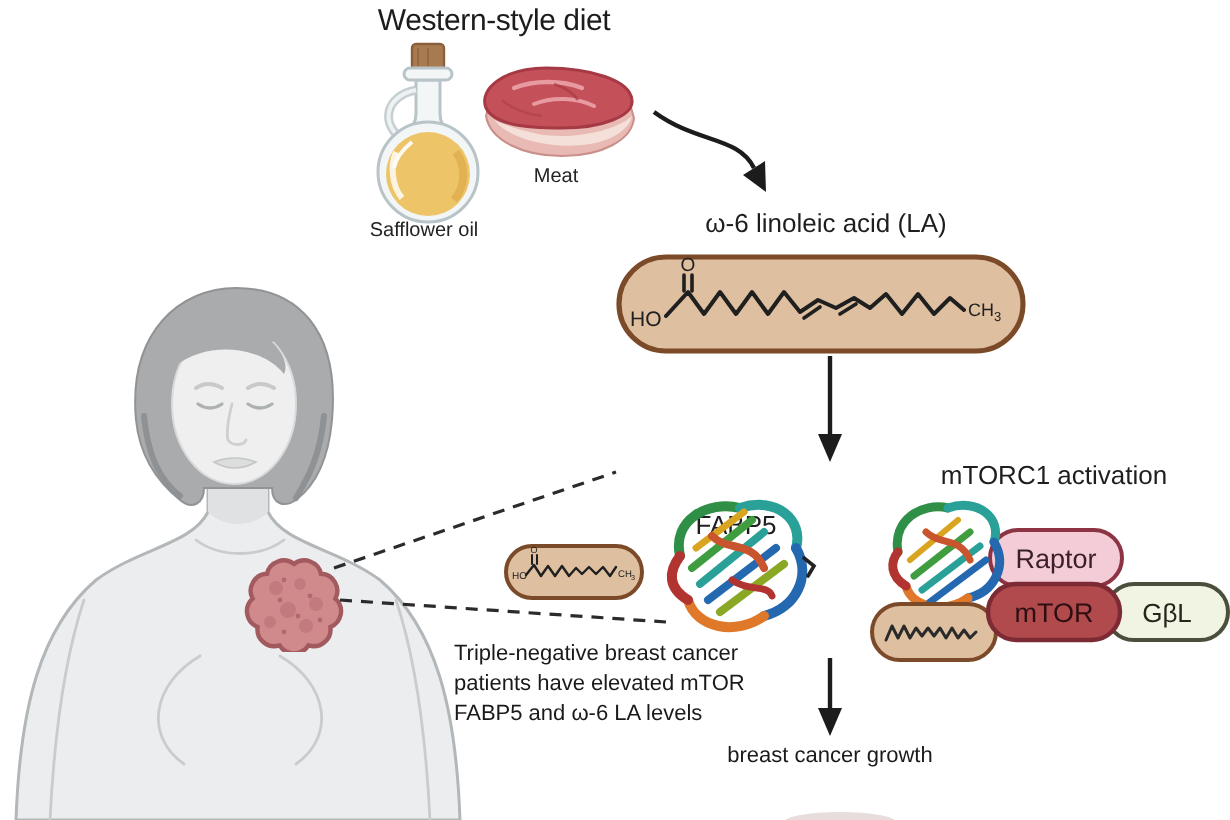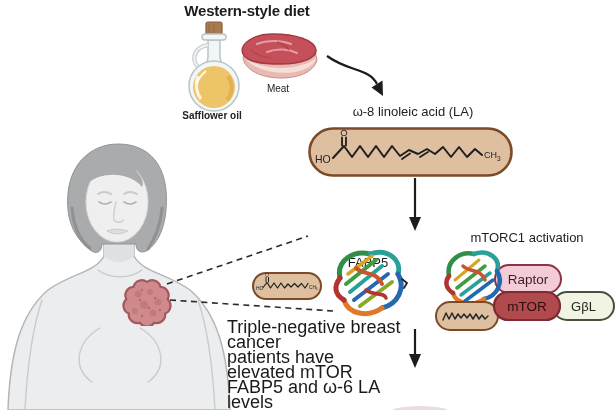--- a/index.html
+++ b/index.html
@@ -2,24 +2,24 @@
 <html><head>
 <meta charset="utf-8">
 <style>
   html,body{margin:0;padding:0;background:#ffffff;}
   #canvas{position:relative;width:615px;height:410px;background:#ffffff;overflow:hidden;
           font-family:"Liberation Sans",sans-serif;color:#1c1c1c;}
   .abs{position:absolute;}
   .lbl{white-space:nowrap;}
   .center{text-align:center;}
   svg text{font-family:"Liberation Sans",sans-serif;}
-  .title{font-weight:bold;font-size:15px;letter-spacing:-0.2px;}
+  .title{font-weight:normal;font-size:15px;letter-spacing:-0.2px;}
   .cap{font-size:10px;color:#232323;}
   .cap13{font-size:13px;color:#1e1e1e;}
-  .note{font-size:18px;line-height:15px;color:#1a1a1a;}
+  .note{font-size:11px;line-height:15px;color:#1a1a1a;}
   .chem{stroke:#1f1f1f;fill:none;stroke-linecap:round;stroke-linejoin:round;}
   .pill-stroke{stroke:#7b4a28;}
   .raptor-stroke{stroke:#8c3344;}
   .mtor-stroke{stroke:#7c2a33;}
   .gbl-stroke{stroke:#494f3b;}
   .tumor-stroke{stroke:#a25a5f;}
   .arrow{stroke:#1c1c1c;fill:none;stroke-width:2.2;}
   .arrowhead{fill:#1c1c1c;stroke:none;}
   .dash{stroke:#2b2b2b;stroke-width:1.6;stroke-dasharray:6 4.5;fill:none;}
   .skin{fill:#ecedee;stroke:#b3b7b9;stroke-width:1.5;}
@@ -41,39 +41,39 @@
     <path class="glass" d="M25,19 L25,36 C25,41 22,44 19,48 L43,48 C40,44 37,41 37,36 L37,19 Z"></path>
     <rect class="glass" x="19" y="13" width="24" height="6" rx="3"></rect>
     <path d="M25,24 C9,27 7,42 19,49" fill="none" stroke="#c6d0d4" stroke-width="4.5"></path>
     <path d="M25,24 C9,27 7,42 19,49" fill="none" stroke="#eef2f3" stroke-width="2"></path>
     <circle class="glass" cx="31" cy="65" r="25"></circle>
     <circle cx="31" cy="66" r="21" fill="#edc468"></circle>
     <path d="M45,55 C50,62 50,72 44,79" stroke="#d8a544" stroke-width="4" fill="none" opacity="0.6"></path>
     <path d="M15,55 C12,62 13,72 18,78" stroke="#ffffff" stroke-width="3" fill="none" opacity="0.8"></path>
     <path d="M23,50 C18,54 15,58 14,63" stroke="#ffffff" stroke-width="2" fill="none" opacity="0.9"></path>
   </svg>
-  <div class="abs cap lbl center" style="left:157px;top:110px;width:110px;font-weight:bold;">Safflower oil</div>
+  <div class="abs cap lbl center" style="left:157px;top:110px;width:110px;">Safflower oil</div>
 
   <svg class="abs" style="left:237px;top:32px;" width="85" height="52" viewBox="0 0 85 52">
     <path d="M6,26 C8,38 24,46 44,46 C64,46 79,38 80,27 L78,20 L8,18 Z" fill="#e9b9b4" stroke="#c98f8a" stroke-width="1"></path>
     <path d="M10,28 C18,38 40,43 58,40 C70,38 78,32 79,26 C70,34 48,38 32,35 C22,33 14,30 10,28 Z" fill="#f4e0d8"></path>
     <path d="M6,22 C2,12 16,2 36,2 C58,2 78,8 79,18 C80,26 64,32 44,32 C24,32 10,30 6,22 Z" stroke="#a63a44" stroke-width="1.5" fill="#c4505a"></path>
     <path d="M20,12 C30,8 44,8 54,12" stroke="#e79aa0" stroke-width="2.2" fill="none" stroke-linecap="round"></path>
     <path d="M30,20 C40,16 52,17 60,21" stroke="#e79aa0" stroke-width="2" fill="none" stroke-linecap="round"></path>
     <path d="M40,10 C46,12 50,15 52,18" stroke="#a63a44" stroke-width="1.4" fill="none" opacity="0.7"></path>
     <path d="M14,18 C18,22 26,25 34,26" stroke="#a63a44" stroke-width="1.2" fill="none" opacity="0.5"></path>
   </svg>
   <div class="abs cap lbl center" style="left:243px;top:83px;width:70px;">Meat</div>
 
   <svg class="abs" style="left:325px;top:52px;" width="65" height="50" viewBox="0 0 65 50">
     <path class="arrow" d="M2,4 C24,20 44,16 52,32"></path>
     <polygon class="arrowhead" points="58,44 46.5,35.5 57.5,28.5"></polygon>
   </svg>
 
-  <div class="abs cap13 lbl center" style="left:313px;top:104px;width:200px;">ω-8 linoleic acid (LA)</div>
+  <div class="abs cap13 lbl center" style="left:313px;top:104px;width:200px;">ω-6 linoleic acid (LA)</div>
 
   <svg class="abs" style="left:308px;top:127px;" width="205" height="50" viewBox="0 0 205 50">
     <rect class="pill-stroke" x="1.5" y="1.5" width="202" height="47" rx="23.5" stroke-width="2.6" fill="#debfa0"></rect>
     <g>
       <text x="7" y="36" font-size="10.5" fill="#1f1f1f">HO</text>
       <text x="36" y="8.5" font-size="9.5" fill="#1f1f1f" text-anchor="middle">O</text>
       <line class="chem" x1="34" y1="10.5" x2="34" y2="18.5" stroke-width="1.8"></line>
       <line class="chem" x1="38" y1="10.5" x2="38" y2="18.5" stroke-width="1.8"></line>
       <path class="chem" stroke-width="2" d="M25,31 L36,19 L44,30 L52,19 L60,30 L68,19 L76,30 L84,19 L92,29 L101,23 L110,27 L119,22 L127,27 L135,20 L143,30 L151,20 L159,30 L167,22 L174,28"></path>
       <line class="chem" x1="94" y1="32" x2="102" y2="26.5" stroke-width="1.8"></line>
@@ -197,17 +197,18 @@
     <div>patients have elevated mTOR</div>
     <div>FABP5 and ω-6 LA levels</div>
   </div>
 
   <svg class="abs" style="left:405px;top:329px;" width="20" height="40" viewBox="0 0 20 40">
     <line class="arrow" x1="10" y1="0" x2="10" y2="27"></line>
     <polygon class="arrowhead" points="10,39 4,25 16,25"></polygon>
   </svg>
 
   <div class="abs note center" style="left:325px;top:371px;width:180px;line-height:14.5px;">
+    <div>breast cancer growth</div>
   </div>
 
   <div class="abs" style="left:392px;top:406px;width:56px;height:10px;border-radius:50% 50% 0 0;background:#e7dddc;"></div>
 
 </div>
 
 </body></html>

